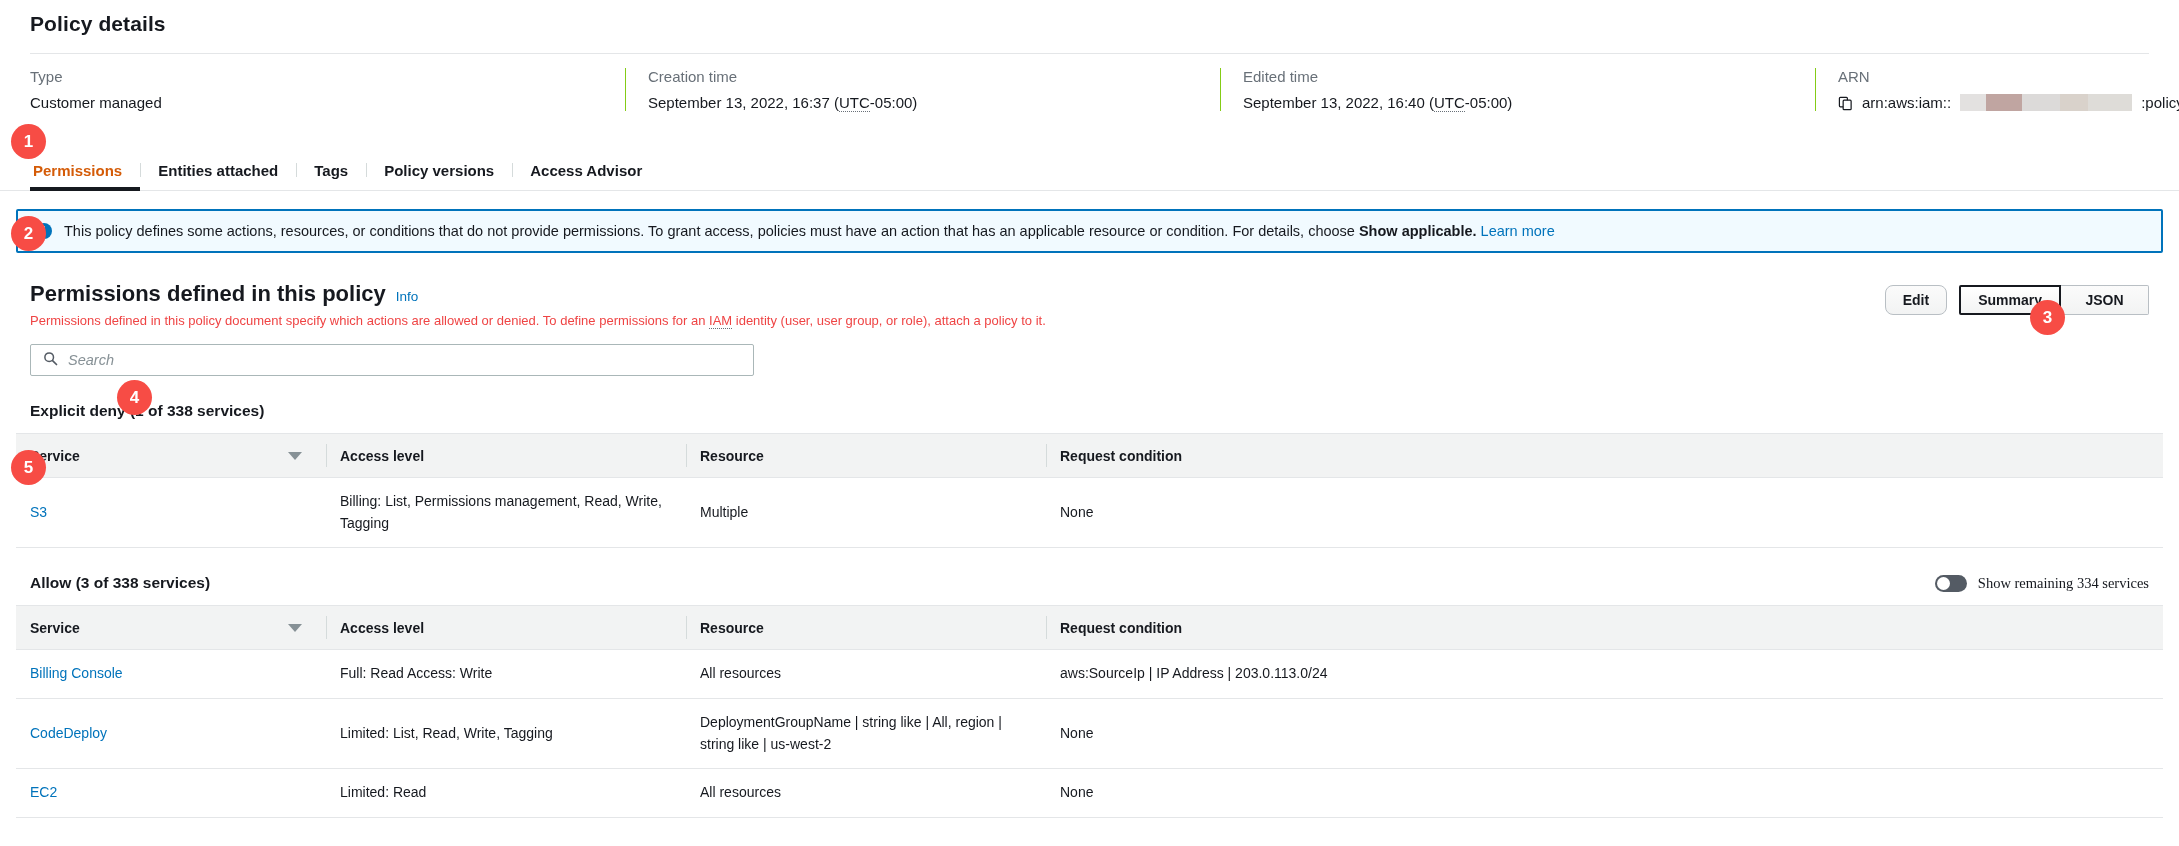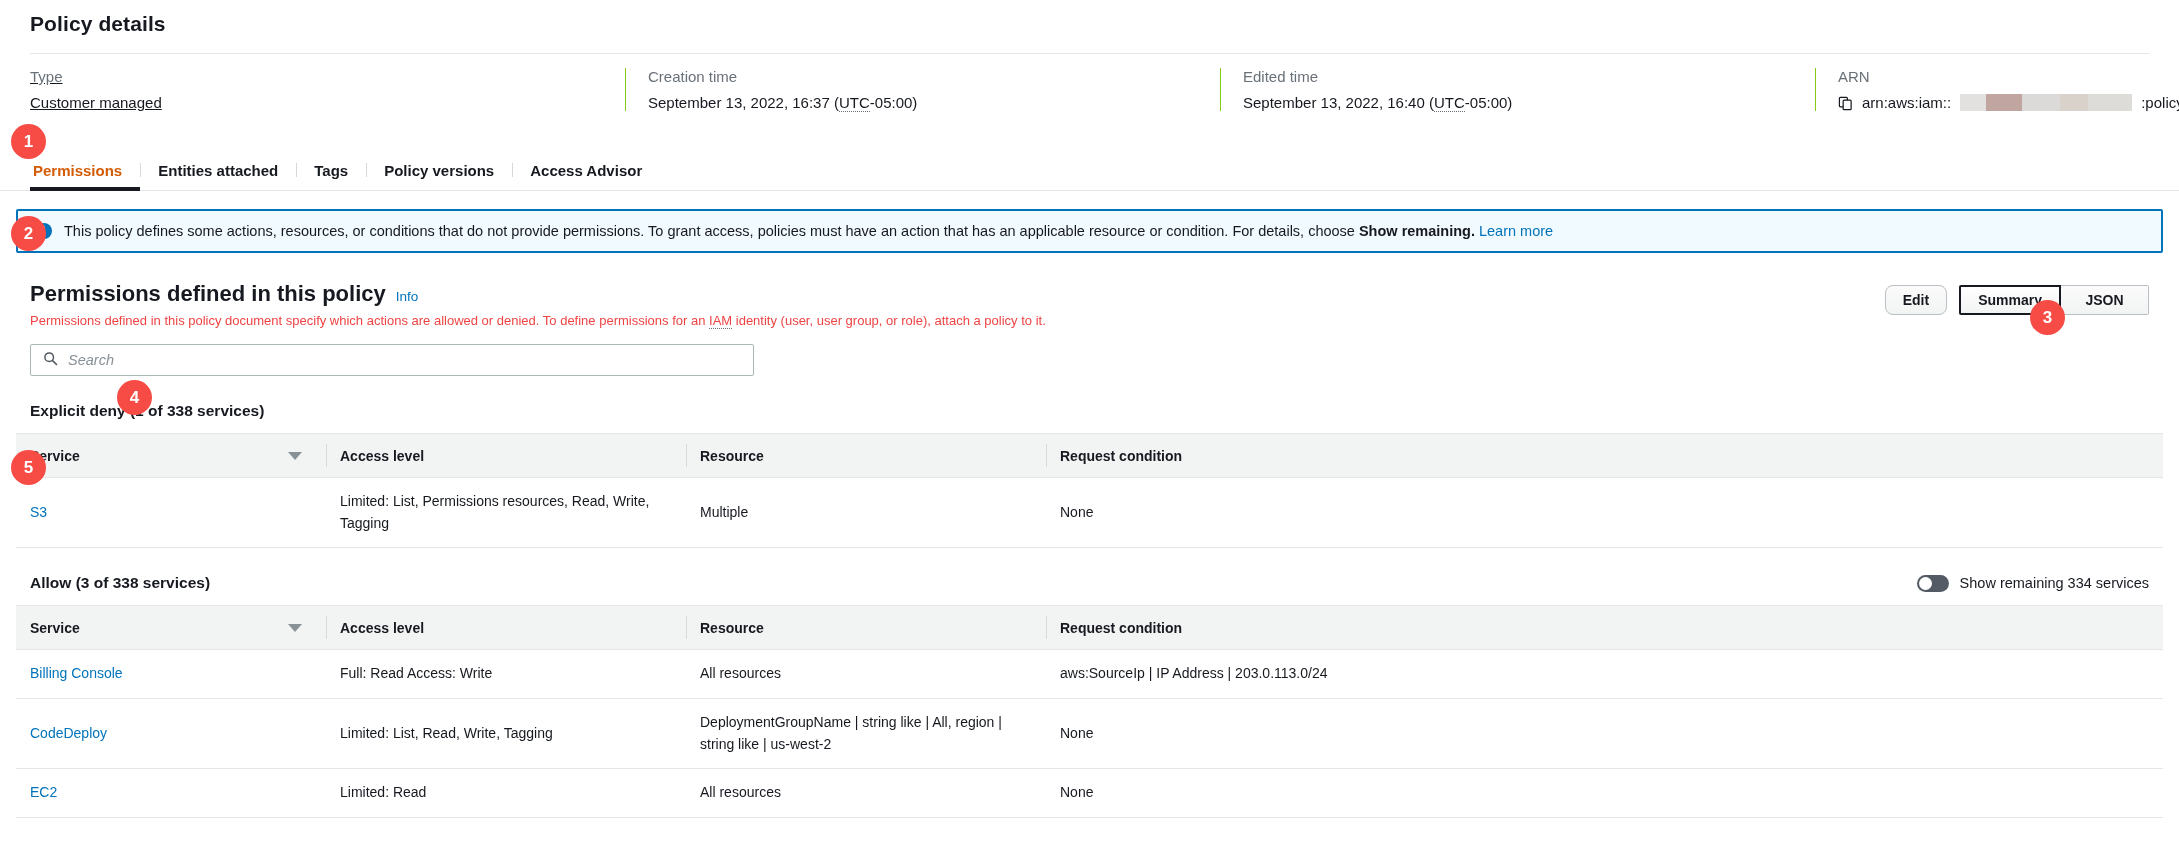--- a/index.html
+++ b/index.html
@@ -33,21 +33,21 @@
   .meta-row {
     display: flex;
     padding: 14px 30px 0 30px;
     align-items: stretch;
   }
   .meta-col {
     padding: 0 22px;
     position: relative;
     flex: 0 0 auto;
   }
-  .meta-col.c1 { width: 550px; padding-left: 0; text-decoration: underline; }
+  .meta-col.c1 { width: 550px; padding-left: 0; }
   .meta-col.c2 { width: 550px; }
   .meta-col.c3 { width: 550px; }
   .meta-col.c4 { flex: 1 1 auto; }
   .meta-col + .meta-col { border-left: 1px solid #84cc16; margin-left: 45px; }
   .meta-label {
     font-size: 15px;
     color: #687078;
     margin-bottom: 9px;
   }
   .meta-value {
@@ -239,20 +239,21 @@
   }
   .group-title {
     font-size: 15.5px;
     font-weight: bold;
     color: #16191f;
   }
   .toggle-wrap {
     display: flex;
     align-items: center;
     gap: 11px;
+    font-family: Liberation Serif, serif;
   }
   .toggle {
     width: 32px;
     height: 17px;
     border-radius: 9px;
     background: #545b64;
     position: relative;
     cursor: pointer;
     flex: 0 0 auto;
   }
@@ -387,21 +388,21 @@
   <div class="tabs">
     <div class="tab active">Permissions</div>
     <div class="tab">Entities attached</div>
     <div class="tab">Tags</div>
     <div class="tab">Policy versions</div>
     <div class="tab">Access Advisor</div>
   </div>
 
   <div class="alert">
     <span class="info-circle">i</span>
-    <span>This policy defines some actions, resources, or conditions that do not provide permissions. To grant access, policies must have an action that has an applicable resource or condition. For details, choose</span>&nbsp;<b>Show remaining.</b><a>Learn more</a>
+    <span>This policy defines some actions, resources, or conditions that do not provide permissions. To grant access, policies must have an action that has an applicable resource or condition. For details, choose</span>&nbsp;<b>Show applicable.</b><a>Learn more</a>
   </div>
 
   <div class="section-head">
     <div class="section-head-left">
       <div class="section-title-row">
         <span class="section-title">Permissions defined in this policy</span>
         <a class="info-link">Info</a>
       </div>
       <div class="section-desc"><span>Permissions defined in this policy document specify which actions are allowed or denied. To define permissions for an</span> <span class="dotted">IAM</span> <span>identity (user, user group, or role), attach a policy to it.</span></div>
     </div>
@@ -440,21 +441,21 @@
           </div>
         </th>
         <th class="col-acc">Access level</th>
         <th class="col-res">Resource</th>
         <th class="col-req">Request condition</th>
       </tr>
     </thead>
     <tbody>
       <tr>
         <td class="svc"><a>S3</a></td>
-        <td>Limited: List, Permissions resources, Read, Write, Tagging</td>
+        <td>Billing: List, Permissions management, Read, Write, Tagging</td>
         <td>Multiple</td>
         <td>None</td>
       </tr>
     </tbody>
   </table>
 
   <div class="group-title-bar">
     <div class="group-title">Allow (3 of 338 services)</div>
     <div class="toggle-wrap">
       <div class="toggle">

